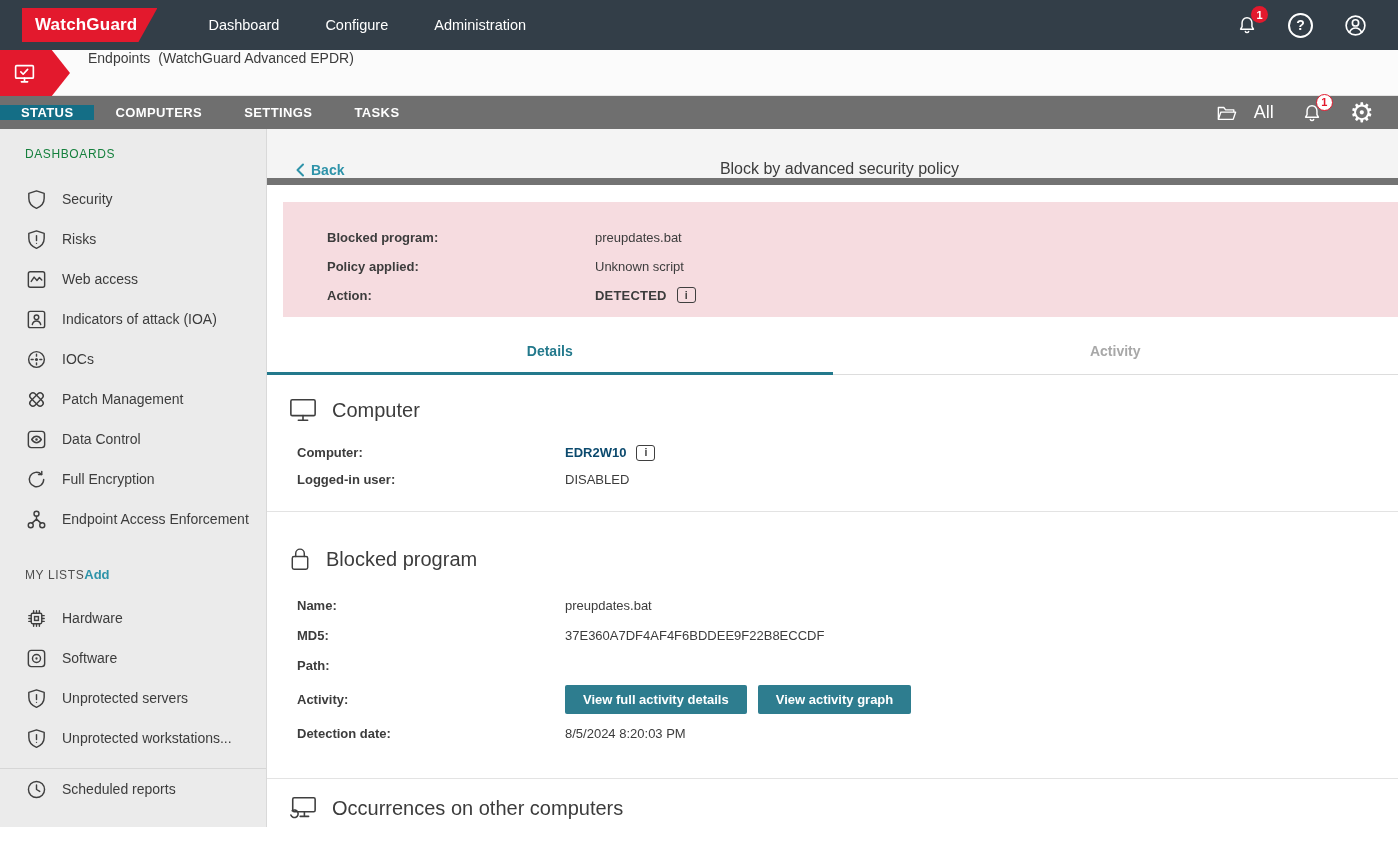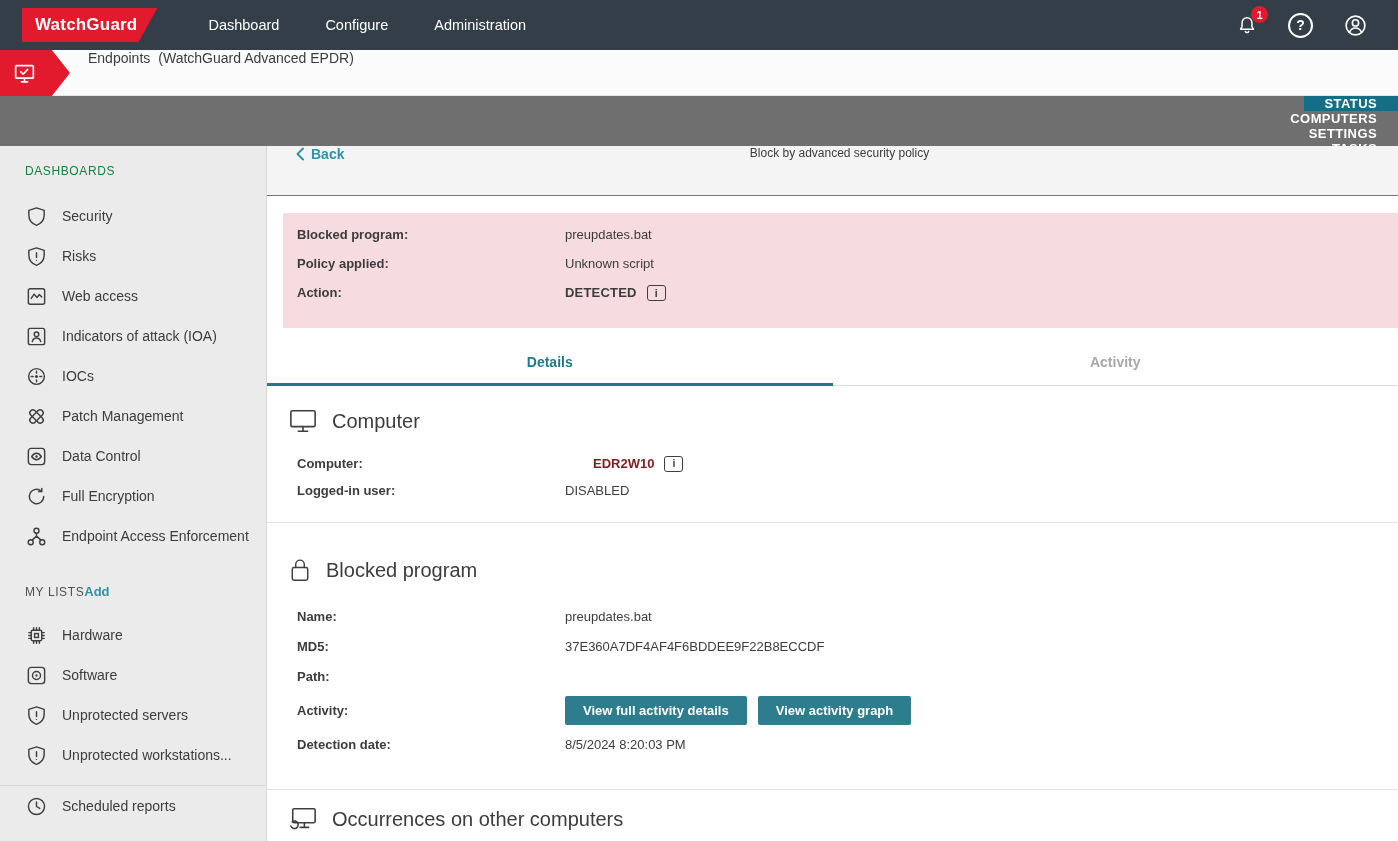--- a/index.html
+++ b/index.html
@@ -27,21 +27,21 @@
 
   
   .breadcrumb-bar { height:46px; background:#fbfbfb; border-bottom:1px solid #e4e4e4;
     display:flex; align-items:flex-start; }
   .bc-flag { width:70px; height:46px; background:#e3192d; display:flex; align-items:center;
     padding-left:12px; clip-path:polygon(0 0,74% 0,100% 50%,74% 100%,0 100%); flex:0 0 70px; }
   .bc-section { margin-left:18px; font-size:14px; color:#3c3c3c; }
   .bc-product { margin-left:8px; font-size:14px; color:#3c3c3c; }
 
   
-  .subnav { height:50px; background:#6f6f6f; display:flex; align-items:flex-end; color:#fff;flex-direction:column; }
+  .subnav { height:33px; background:#6f6f6f; display:flex; align-items:center; color:#fff; }
   .subnav-tab { display:flex; align-items:center; padding:0 21px; font-size:13px; font-weight:bold;
     letter-spacing:.4px; cursor:pointer; }
   .subnav-tab.active { background:#146e86; }
   .subnav-right { margin-left:auto; display:flex; align-items:center; gap:27px; padding-right:24px; }
   .scope { display:flex; align-items:center; gap:16px; font-size:18px; cursor:pointer; }
 
   
   .content-row { display:flex; height:698px; }
 
   
@@ -50,28 +50,28 @@
   .sb-item { display:flex; align-items:center; height:40px; padding-left:25px; gap:14px;
     font-size:14px; color:#3c3c3c; cursor:pointer; white-space:nowrap; }
   .sb-subhead-row { display:flex; justify-content:flex-start; align-items:center;
     margin:28px 25px 16px 25px; }
   .sb-subhead { font-size:12px; color:#4f4f4f; letter-spacing:.6px; }
   .sb-add { font-size:13px; font-weight:bold; color:#2e93a9; cursor:pointer; }
   .sb-divider { border-top:1px solid #d6d6d6; margin-top:10px; }
 
   
   .main { flex:1; background:#fff; overflow:hidden; }
-  .main-header { height:50px; background:#f4f4f4; border-bottom:1px solid #737373;
-    display:flex; align-items:flex-start; position:relative; }
+  .main-header { height:56px; background:#f4f4f4; border-bottom:7px solid #737373;
+    display:flex; align-items:flex-end; position:relative; }
   .back-link { display:flex; align-items:center; gap:6px; color:#2e93a9; font-weight:bold;
     font-size:14px; margin-left:28px; cursor:pointer; position:relative; z-index:2; }
-  .main-title { position:absolute; left:14px; right:0; text-align:center; font-size:12px; color:#3c3c3c; }
+  .main-title { position:absolute; left:14px; right:0; text-align:center; font-size:16px; color:#3c3c3c; }
 
   .alert-box { margin:17px 0 0 16px; background:#f6dce0; padding:14px 0; }
-  .alert-row { display:flex; align-items:flex-start; height:29px; padding-left:14px; font-size:13px; }
+  .alert-row { display:flex; align-items:flex-end; height:29px; padding-left:14px; font-size:13px;margin-left:30px; }
   .alert-label { flex:0 0 268px; font-weight:bold; }
   .detected { font-weight:bold; letter-spacing:.2px; }
 
   .info-icon { display:inline-flex; align-items:center; justify-content:center; width:19px; height:16px;
     border:1.5px solid #3f3f3f; border-radius:3px; font-size:10.5px; font-weight:bold;
     margin-left:10px; cursor:pointer; line-height:1; }
 
   .tabs { display:flex; height:47px; margin-top:11px; border-bottom:1px solid #ddd; }
   .tab { flex:1; display:flex; align-items:center; justify-content:center; font-size:14px;
     font-weight:bold; color:#a8a8a8; cursor:pointer; position:relative; }
@@ -81,21 +81,21 @@
   .section-heading { display:flex; align-items:center; gap:14px; padding-left:21px;
     font-size:20px; color:#3c3c3c; height:30px; }
   .computer-section .section-heading { margin:20px 0 14px; }
   .blocked-section .section-heading { margin:32px 0 16px; }
   .occurrences-section .section-heading { margin:14px 0 0; }
 
   .detail-row { display:flex; align-items:center; height:27px; padding-left:30px; font-size:13px; }
   .blocked-section .detail-row { height:30px; }
   .detail-row.row-buttons { height:38px; }
   .detail-label { flex:0 0 268px; font-weight:bold; }
-  .link-strong { color:#7f1d1d; font-weight:bold; cursor:pointer;margin-left:28px; }
+  .link-strong { color:#0c4a6e; font-weight:bold; cursor:pointer; }
   .computer-section { padding-bottom:18px; }
   .blocked-section { padding-bottom:30px; }
 
   .btn { background:#2e7d8f; color:#fff; border:none; border-radius:2px; height:29px;
     padding:0 18px; font-size:13px; font-weight:bold; margin-right:11px; cursor:pointer;
     font-family:"Liberation Sans","DejaVu Sans",sans-serif; }
 
   .hr { border-top:1px solid #e3e3e3; }
   svg { display:block; }
 </style>

